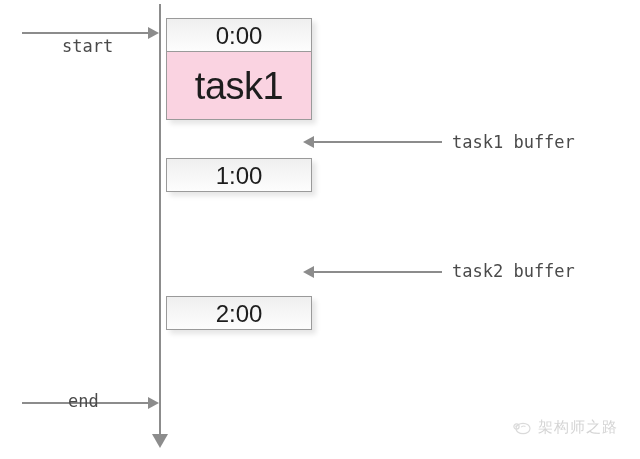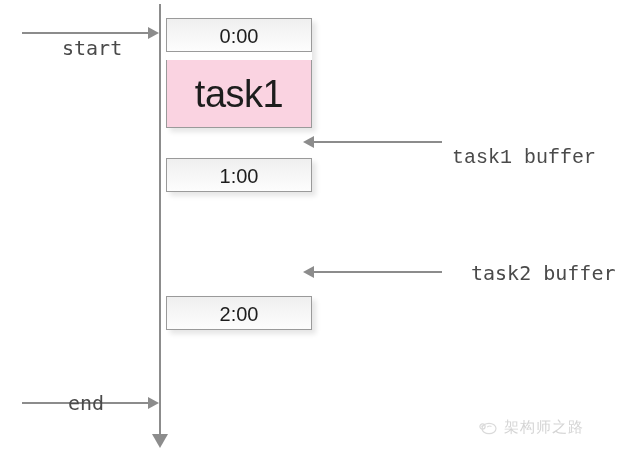--- a/index.html
+++ b/index.html
@@ -55,37 +55,36 @@
   .task-block-2 { top: 158px; }
   .task-block-3 { top: 296px; }
 
   .task-time {
     height: 34px;
     line-height: 34px;
     box-sizing: border-box;
     border: 1px solid #9a9a9a;
     background: linear-gradient(to bottom, #efefef 0%, #f7f7f7 55%, #fdfdfd 100%);
     text-align: center;
-    font-size: 20px;
+    font-size: 24px;
     color: #1d1d1d;
     font-family: "Liberation Sans", sans-serif;
   }
   .task-body {
     height: 68px;
     box-sizing: border-box;
     border: 1px solid #9a9a9a;
     border-top: none;
     background: #fad3e1;
     text-align: center;
     font-size: 38px;
     line-height: 68px;
     color: #1d1d1d;
     font-family: "Liberation Sans", sans-serif;
     letter-spacing: -0.5px;
-    margin-top: 8px;
   }
 
   
   .side-arrow {
     position: absolute;
     height: 2px;
     background: #8c8c8c;
   }
   .side-arrow-head-right {
     position: absolute;
@@ -111,33 +110,33 @@
 
   .arrow-buffer1      { left: 314px; top: 141px; width: 128px; }
   .arrow-buffer1-head { left: 303px; top: 136px; }
   .arrow-buffer2      { left: 314px; top: 271px; width: 128px; }
   .arrow-buffer2-head { left: 303px; top: 266px; }
 
   
   .mono-label {
     position: absolute;
     font-family: "DejaVu Sans Mono", "Liberation Mono", monospace;
-    font-size: 20px;
+    font-size: 17px;
     color: #4a4a4a;
     white-space: nowrap;
   }
   .label-start   { left: 62px;  top: 36px; }
   .label-end     { left: 68px;  top: 391px; }
-  .label-buffer1 { left: 452px; top: 146px; font-family: Liberation Mono, monospace; }
-  .label-buffer2 { left: 471px; top: 261px; }
+  .label-buffer1 { left: 452px; top: 132px; }
+  .label-buffer2 { left: 452px; top: 261px; }
 
   
   .watermark {
     position: absolute;
-    left: 478px;
+    left: 512px;
     top: 418px;
     display: flex;
     align-items: center;
     gap: 6px;
     opacity: 0.42;
     text-align: right;
   }
   .watermark-logo {
     width: 20px;
     height: 16px;

